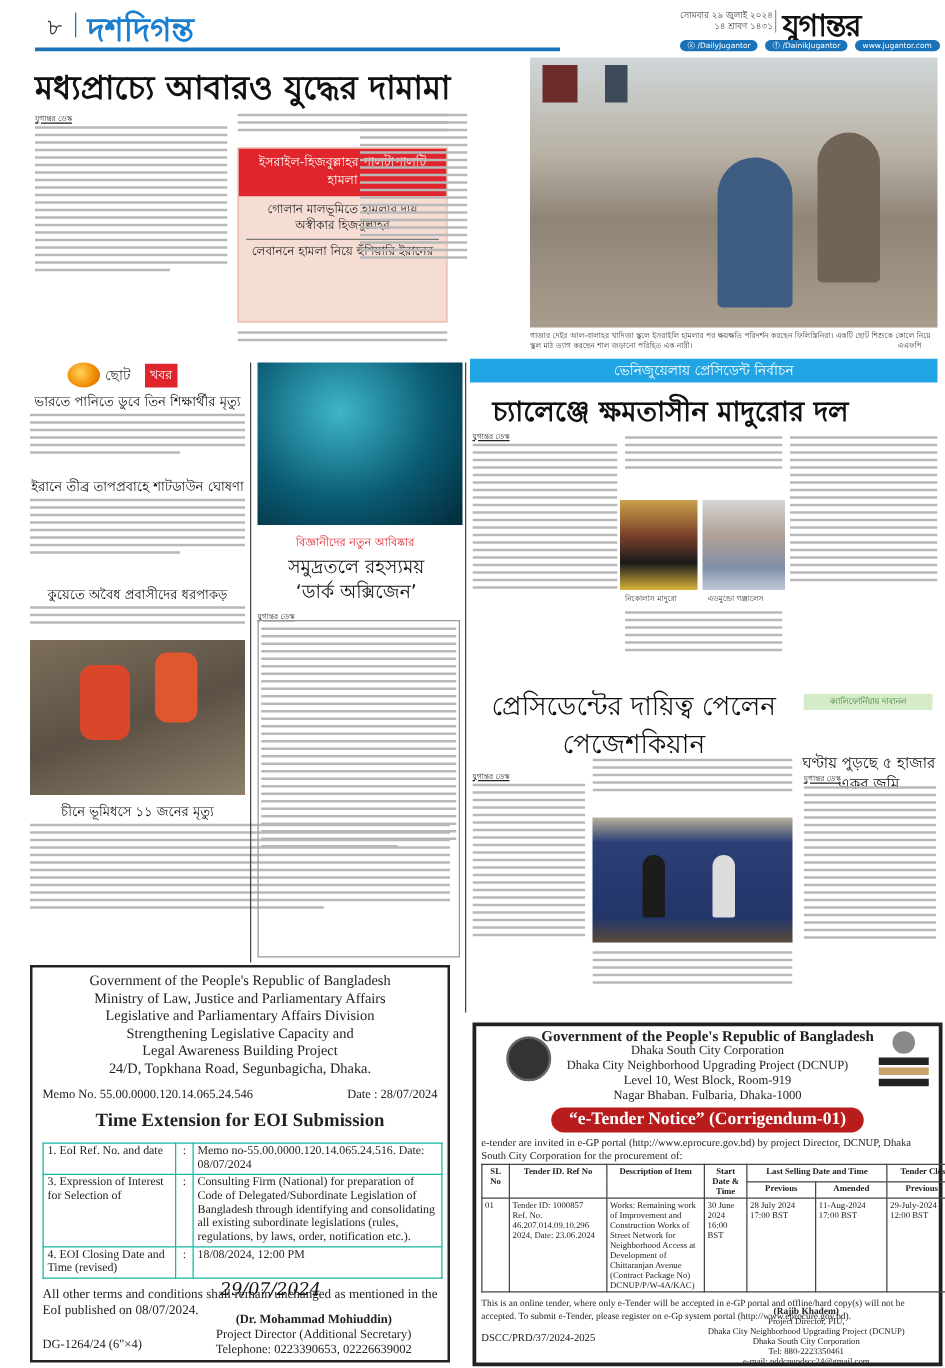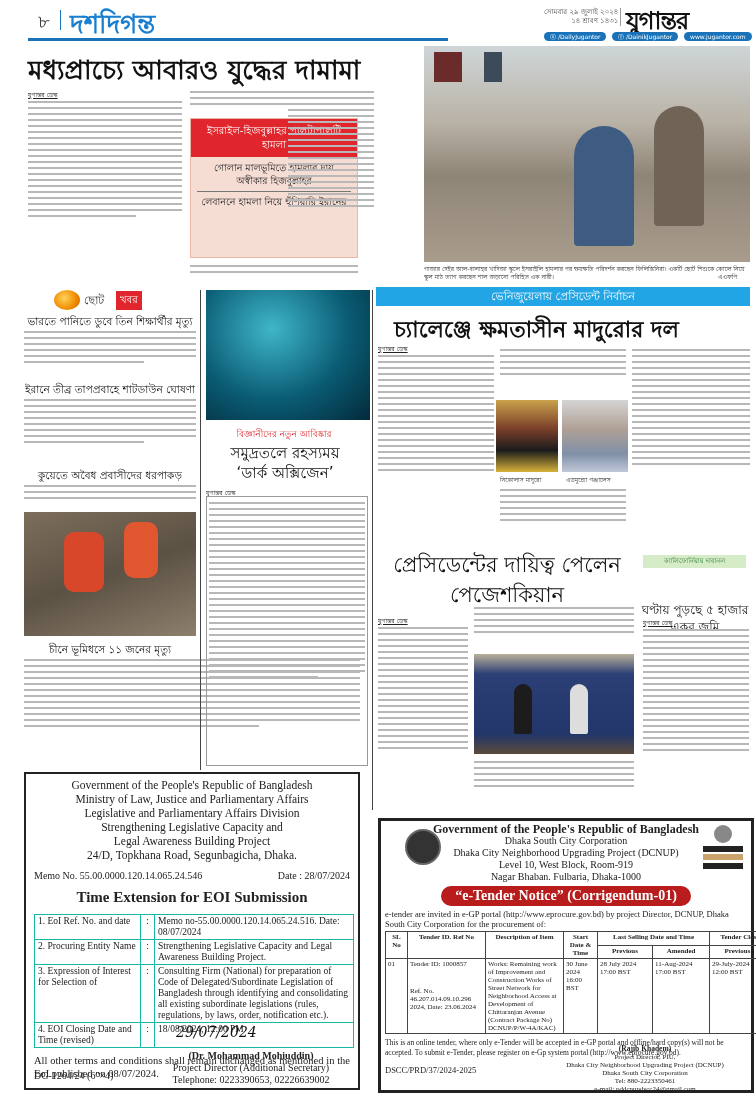--- a/index.html
+++ b/index.html
@@ -420,25 +420,20 @@
   </div>
   <div class="title">Time Extension for EOI Submission</div>
   <table>
     <tbody>
         <tr>
           <td class="k">1. EoI Ref. No. and date</td>
           <td class="c">:</td>
           <td>Memo no-55.00.0000.120.14.065.24.516. Date: 08/07/2024</td>
         </tr>
     <tr>
-          <td class="k">2. Procuring Entity Name</td>
-          <td class="c">:</td>
-          <td>Strengthening Legislative Capacity and Legal Awareness Building Project.</td>
-        </tr>
-    <tr>
           <td class="k">3. Expression of Interest for Selection of</td>
           <td class="c">:</td>
           <td>Consulting Firm (National) for preparation of Code of Delegated/Subordinate Legislation of Bangladesh through identifying and consolidating all existing subordinate legislations (rules, regulations, by laws, order, notification etc.).</td>
         </tr>
     <tr>
           <td class="k">4. EOI Closing Date and Time (revised)</td>
           <td class="c">:</td>
           <td>18/08/2024, 12:00 PM</td>
         </tr>
   </tbody>
@@ -483,21 +478,21 @@
     <tr>
       <th>Previous</th>
       <th>Amended</th>
       <th>Previous</th>
       <th>Amended</th>
     </tr>
     <tr>
       <td>01</td>
       <td>
             <div>Tender ID: 1000857</div>
-            <div style="margin-top:19px">Ref. No. 46.207.014.09.10.296 2024, Date: 23.06.2024</div>
+            <div style="margin-top:0">Ref. No. 46.207.014.09.10.296 2024, Date: 23.06.2024</div>
           </td>
       <td>Works: Remaining work of Improvement and Construction Works of Street Network for Neighborhood Access at Development of Chittaranjan Avenue (Contract Package No) DCNUP/P/W-4A/KAC)</td>
       <td>30 June 2024 16:00 BST</td>
       <td>28 July 2024 17:00 BST</td>
       <td>11-Aug-2024 17:00 BST</td>
       <td>29-July-2024 12:00 BST</td>
       <td>12-Aug-2024 12:00 BST</td>
     </tr>
   </tbody>
     </table>

